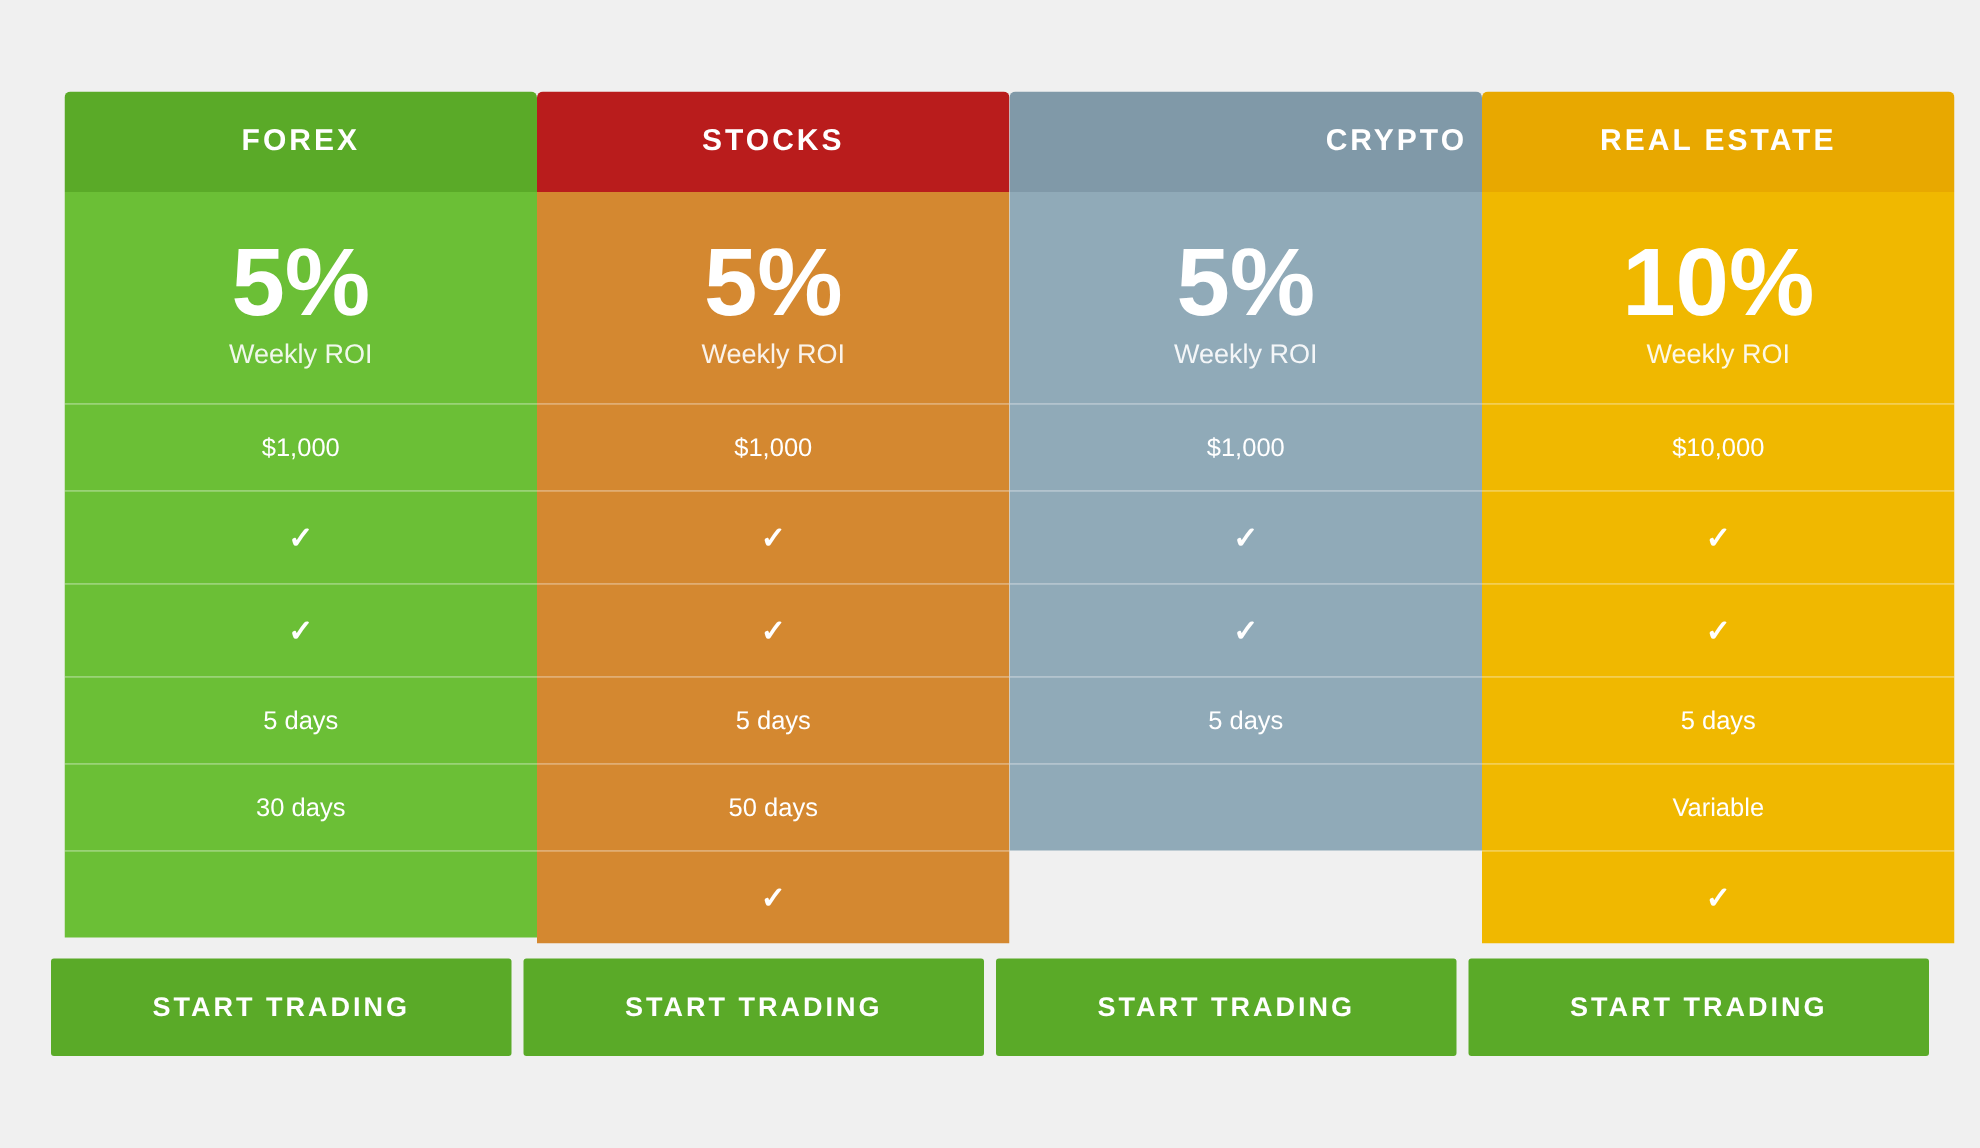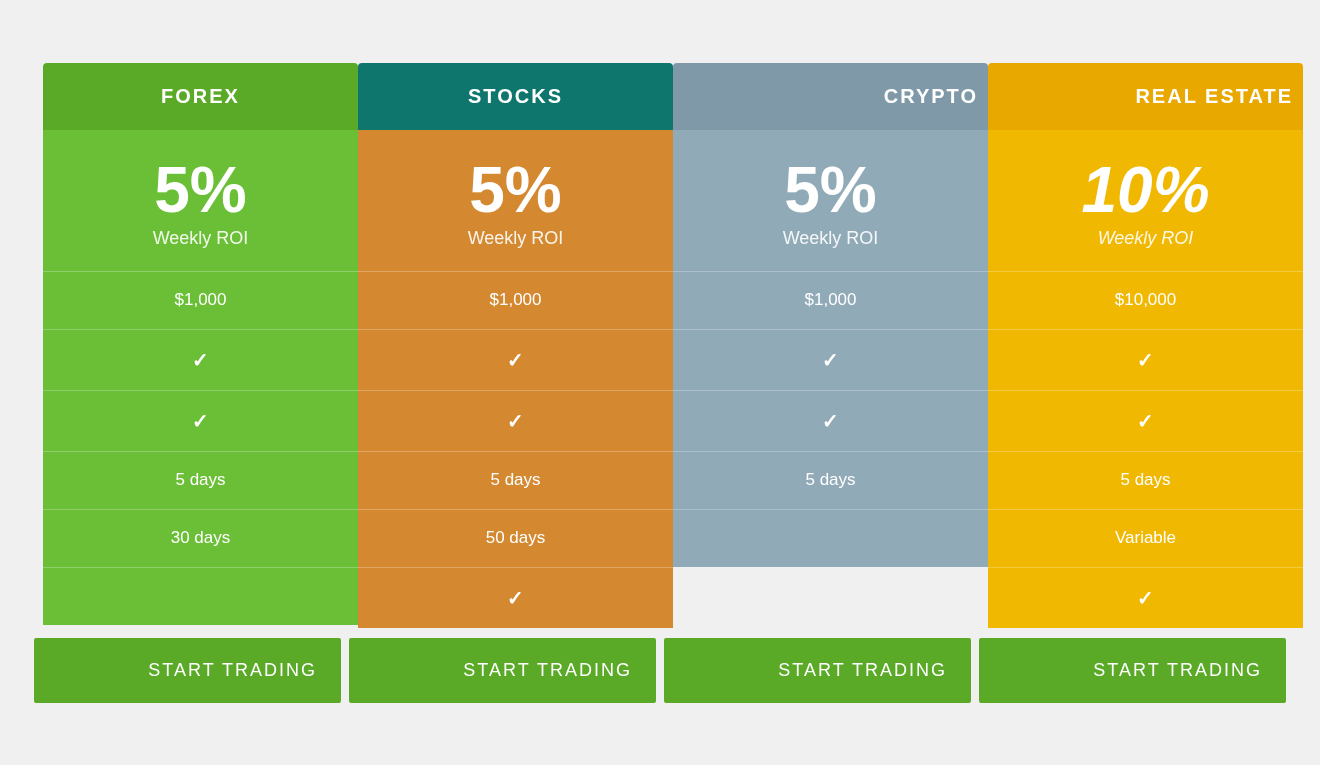--- a/index.html
+++ b/index.html
@@ -104,45 +104,45 @@
       font-size: 20px;
       font-weight: bold;
       color: #fff;
     }
 
     
     .card-forex .card-header { background: #5aaa28; }
     .card-forex .card-roi   { background: #6bbf36; }
     .card-forex .card-row   { background: #6bbf36; }
 
-    .card-stocks .card-header { background: #0f766e; }
+    .card-stocks .card-header { background: #b91c1c; }
     .card-stocks .card-roi   { background: #d48830; }
     .card-stocks .card-row   { background: #d48830; }
 
     .card-crypto .card-header { background: #8099a8; text-align: right; }
     .card-crypto .card-roi   { background: #90aab8; }
     .card-crypto .card-row   { background: #90aab8; }
 
-    .card-realestate .card-header { background: #e8a800; text-align: right; }
-    .card-realestate .card-roi   { background: #f0b800; font-style: italic; }
+    .card-realestate .card-header { background: #e8a800; }
+    .card-realestate .card-roi   { background: #f0b800; }
     .card-realestate .card-row   { background: #f0b800; }
 
     .buttons-row {
       display: flex;
       width: 100%;
       gap: 0;
       margin-top: 10px;
     }
 
     .start-btn {
       flex: 1;
       padding: 22px 24px;
-      text-align: right;
+      text-align: center;
       font-size: 18px;
-      font-weight: normal;
+      font-weight: bold;
       color: #fff;
       letter-spacing: 2px;
       cursor: pointer;
       border: none;
       background: #5aaa28;
       border-radius: 2px;
       margin: 0 4px;
     }
   </style>
 </head>

